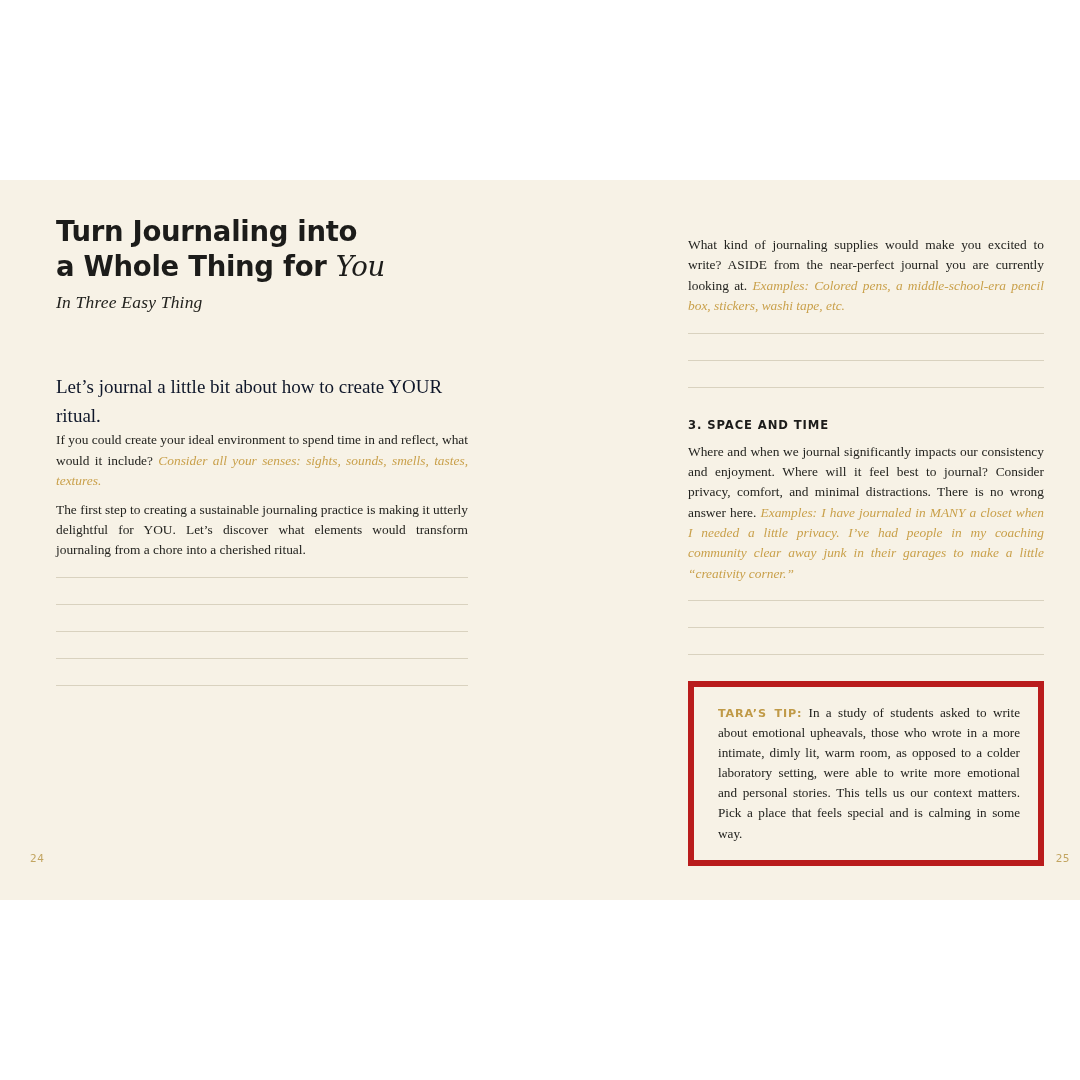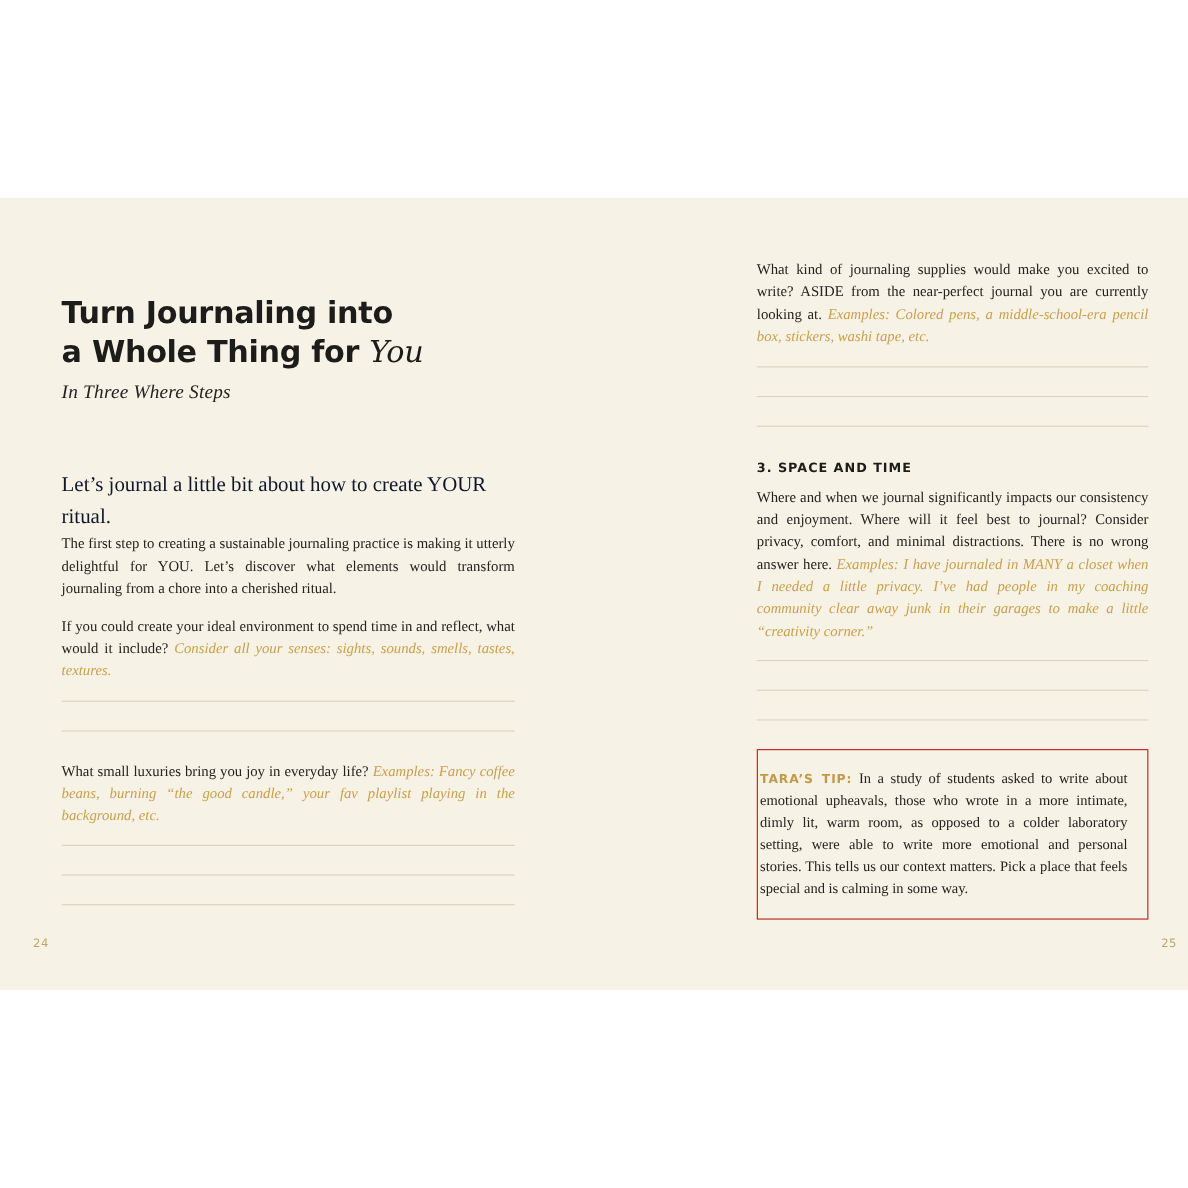--- a/index.html
+++ b/index.html
@@ -29,21 +29,21 @@
   }
   .page {
     position: absolute;
     top: 0;
     height: 100%;
     box-sizing: border-box;
   }
   .page-left {
     left: 0;
     width: 540px;
-    padding: 88px 72px 0 56px;
+    padding: 34px 72px 0 56px;
   }
   .page-right {
     left: 560px;
     width: 540px;
     padding: 55px 56px 0 128px;
   }
 
   
   .title {
     font-family: "DejaVu Sans", sans-serif;
@@ -109,22 +109,22 @@
   }
   .rule {
     height: 0;
     border-bottom: 1px solid #d9d2bf;
     margin-bottom: 26px;
   }
   .rules.r-right .rule { border-bottom-color: #d9d2bf; }
 
   
   .tip-box {
-    border: 1px solid #b91c1c;
-    padding: 16px 18px 16px 2px;
+    border: 6px solid #b91c1c;
+    padding: 16px 18px 16px 24px;
     margin-top: 26px;
     box-sizing: border-box;
   }
   .tip-text {
     font-size: 13.2px;
     line-height: 1.52;
     color: #23231f;
     margin: 0;
     text-align: justify;
   }
@@ -153,39 +153,36 @@
 <div class="page-wrap">
   <div class="spread">
 
     <div class="page page-left">
 
       <h1 class="title">
         <span>Turn Journaling into</span><br>
         <span>a Whole Thing for </span><span class="ital">You</span>
       </h1>
 
-      <div class="subtitle">In Three Where Steps</div>
+      <div class="subtitle">In Three Easy Thing</div>
 
       <p class="intro">Let’s journal a little bit about how to create YOUR ritual.</p>
 
-
-      <p class="body">The first step to creating a sustainable journaling practice is making it utterly delightful for YOU. Let’s discover what elements would transform journaling from a chore into a cherished ritual.</p>
 
       <p class="body tight">
         <span>If you could create your ideal environment to spend time in and reflect, what would it include? </span><span class="ex">Consider all your senses: sights, sounds, smells, tastes, textures.</span>
       </p>
 
+      <p class="body">The first step to creating a sustainable journaling practice is making it utterly delightful for YOU. Let’s discover what elements would transform journaling from a chore into a cherished ritual.</p>
+
       <div class="rules">
         <div class="rule"></div>
         <div class="rule"></div>
       </div>
 
-      <p class="body tight">
-        <span>What small luxuries bring you joy in everyday life? </span><span class="ex">Examples: Fancy coffee beans, burning “the good candle,” your fav playlist playing in the background, etc.</span>
-      </p>
 
       <div class="rules">
         <div class="rule"></div>
         <div class="rule"></div>
         <div class="rule"></div>
       </div>
 
       <div class="folio folio-left">24</div>
     </div>
 

